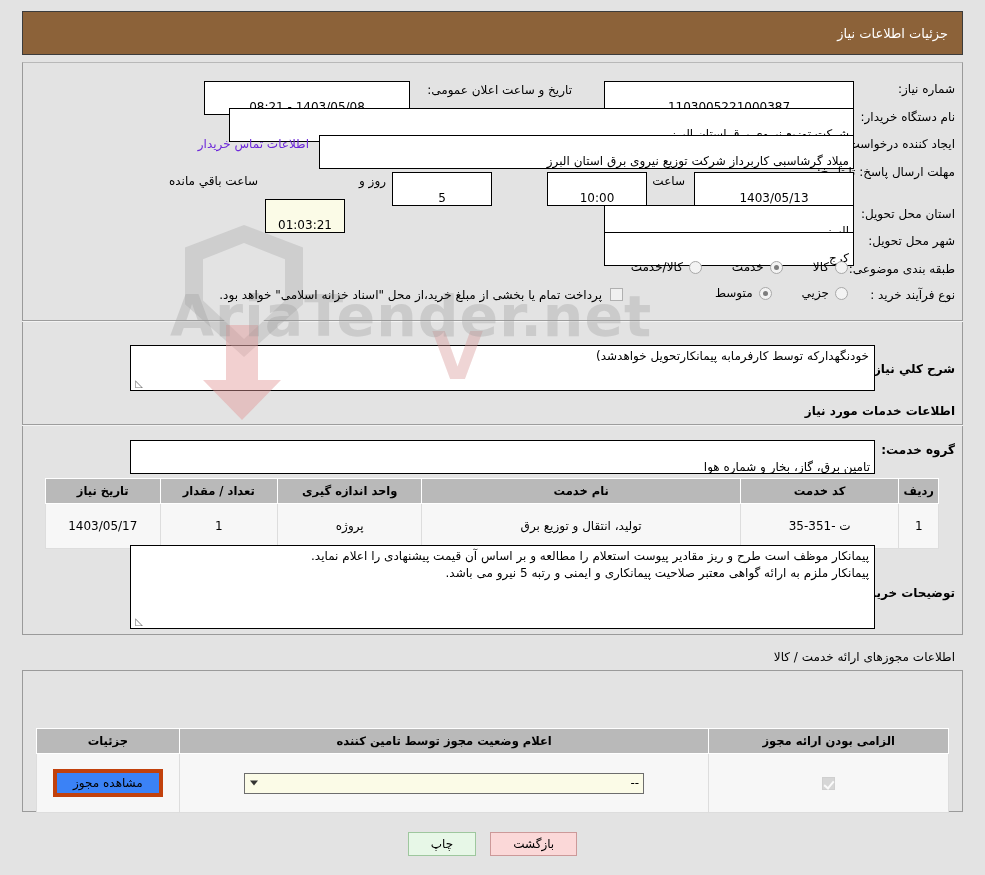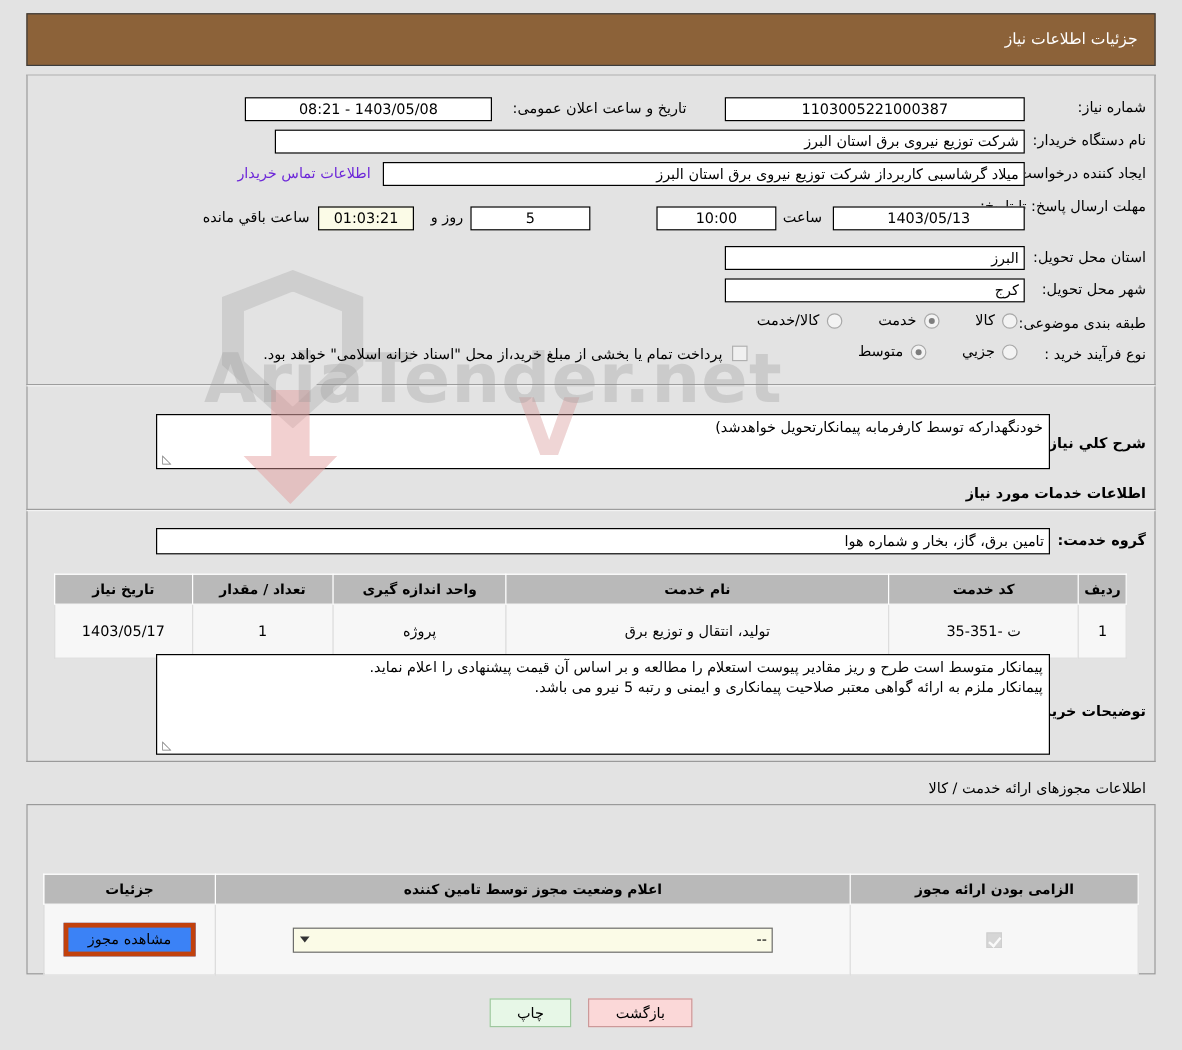--- a/index.html
+++ b/index.html
@@ -108,31 +108,31 @@
     font-size: 12px;
     color: #000;
     white-space: nowrap;
   }
   .lbl.bold { font-weight: bold; }
   .fld {
     border: 1px solid #000;
     background: #fff;
     height: 20px;
     line-height: 18px;
-    padding: 0 4px;
+    padding: 16px 4px;
     font-size: 12px;
     font-family: "DejaVu Sans", "Liberation Sans", sans-serif;
     color: #000;
     overflow: hidden;
     white-space: nowrap;
     display: block;
   }
   .fld.center { text-align: center; }
   .fld.right  { text-align: right; }
-  .fld.cream { background: #fbfbe7; text-align: center; }
+  .fld.cream { background: #fbfbe7; text-align: center; margin-top: 27px; }
 
   .link {
     color: #6d28d9;
     font-size: 12px;
     cursor: pointer;
     white-space: nowrap;
   }
 
   
   .radio {
@@ -408,21 +408,21 @@
       <td class="orange">تولید، انتقال و توزیع برق</td>
       <td class="orange">پروژه</td>
       <td>1</td>
       <td>1403/05/17</td>
     </tr>
   </tbody>
 </table>
 
 <span class="lbl bold" style="position:absolute; right:30px; top:586px; z-index:3;">توضیحات خریدار:</span>
 <div class="ta" style="position:absolute; right:110px; top:545px; width:745px; height:84px; z-index:3;">
-  <div>پیمانکار متوسط است طرح و ریز مقادیر پیوست استعلام را مطالعه و بر اساس آن قیمت پیشنهادی را اعلام نماید.</div>
+  <div>پیمانکار موظف است طرح و ریز مقادیر پیوست استعلام را مطالعه و بر اساس آن قیمت پیشنهادی را اعلام نماید.</div>
   <div>پیمانکار ملزم به ارائه گواهی معتبر صلاحیت پیمانکاری و ایمنی و رتبه 5 نیرو می باشد.</div>
   <span class="grip">◺</span>
 </div>
 
 <span class="sect-label" style="right:30px; top:650px; z-index:3;">اطلاعات مجوزهای ارائه خدمت / کالا</span>
 
 <div class="panel2"></div>
 
 <table class="grid" style="right:36px; top:728px; width:913px; z-index:3;">
   <thead>

